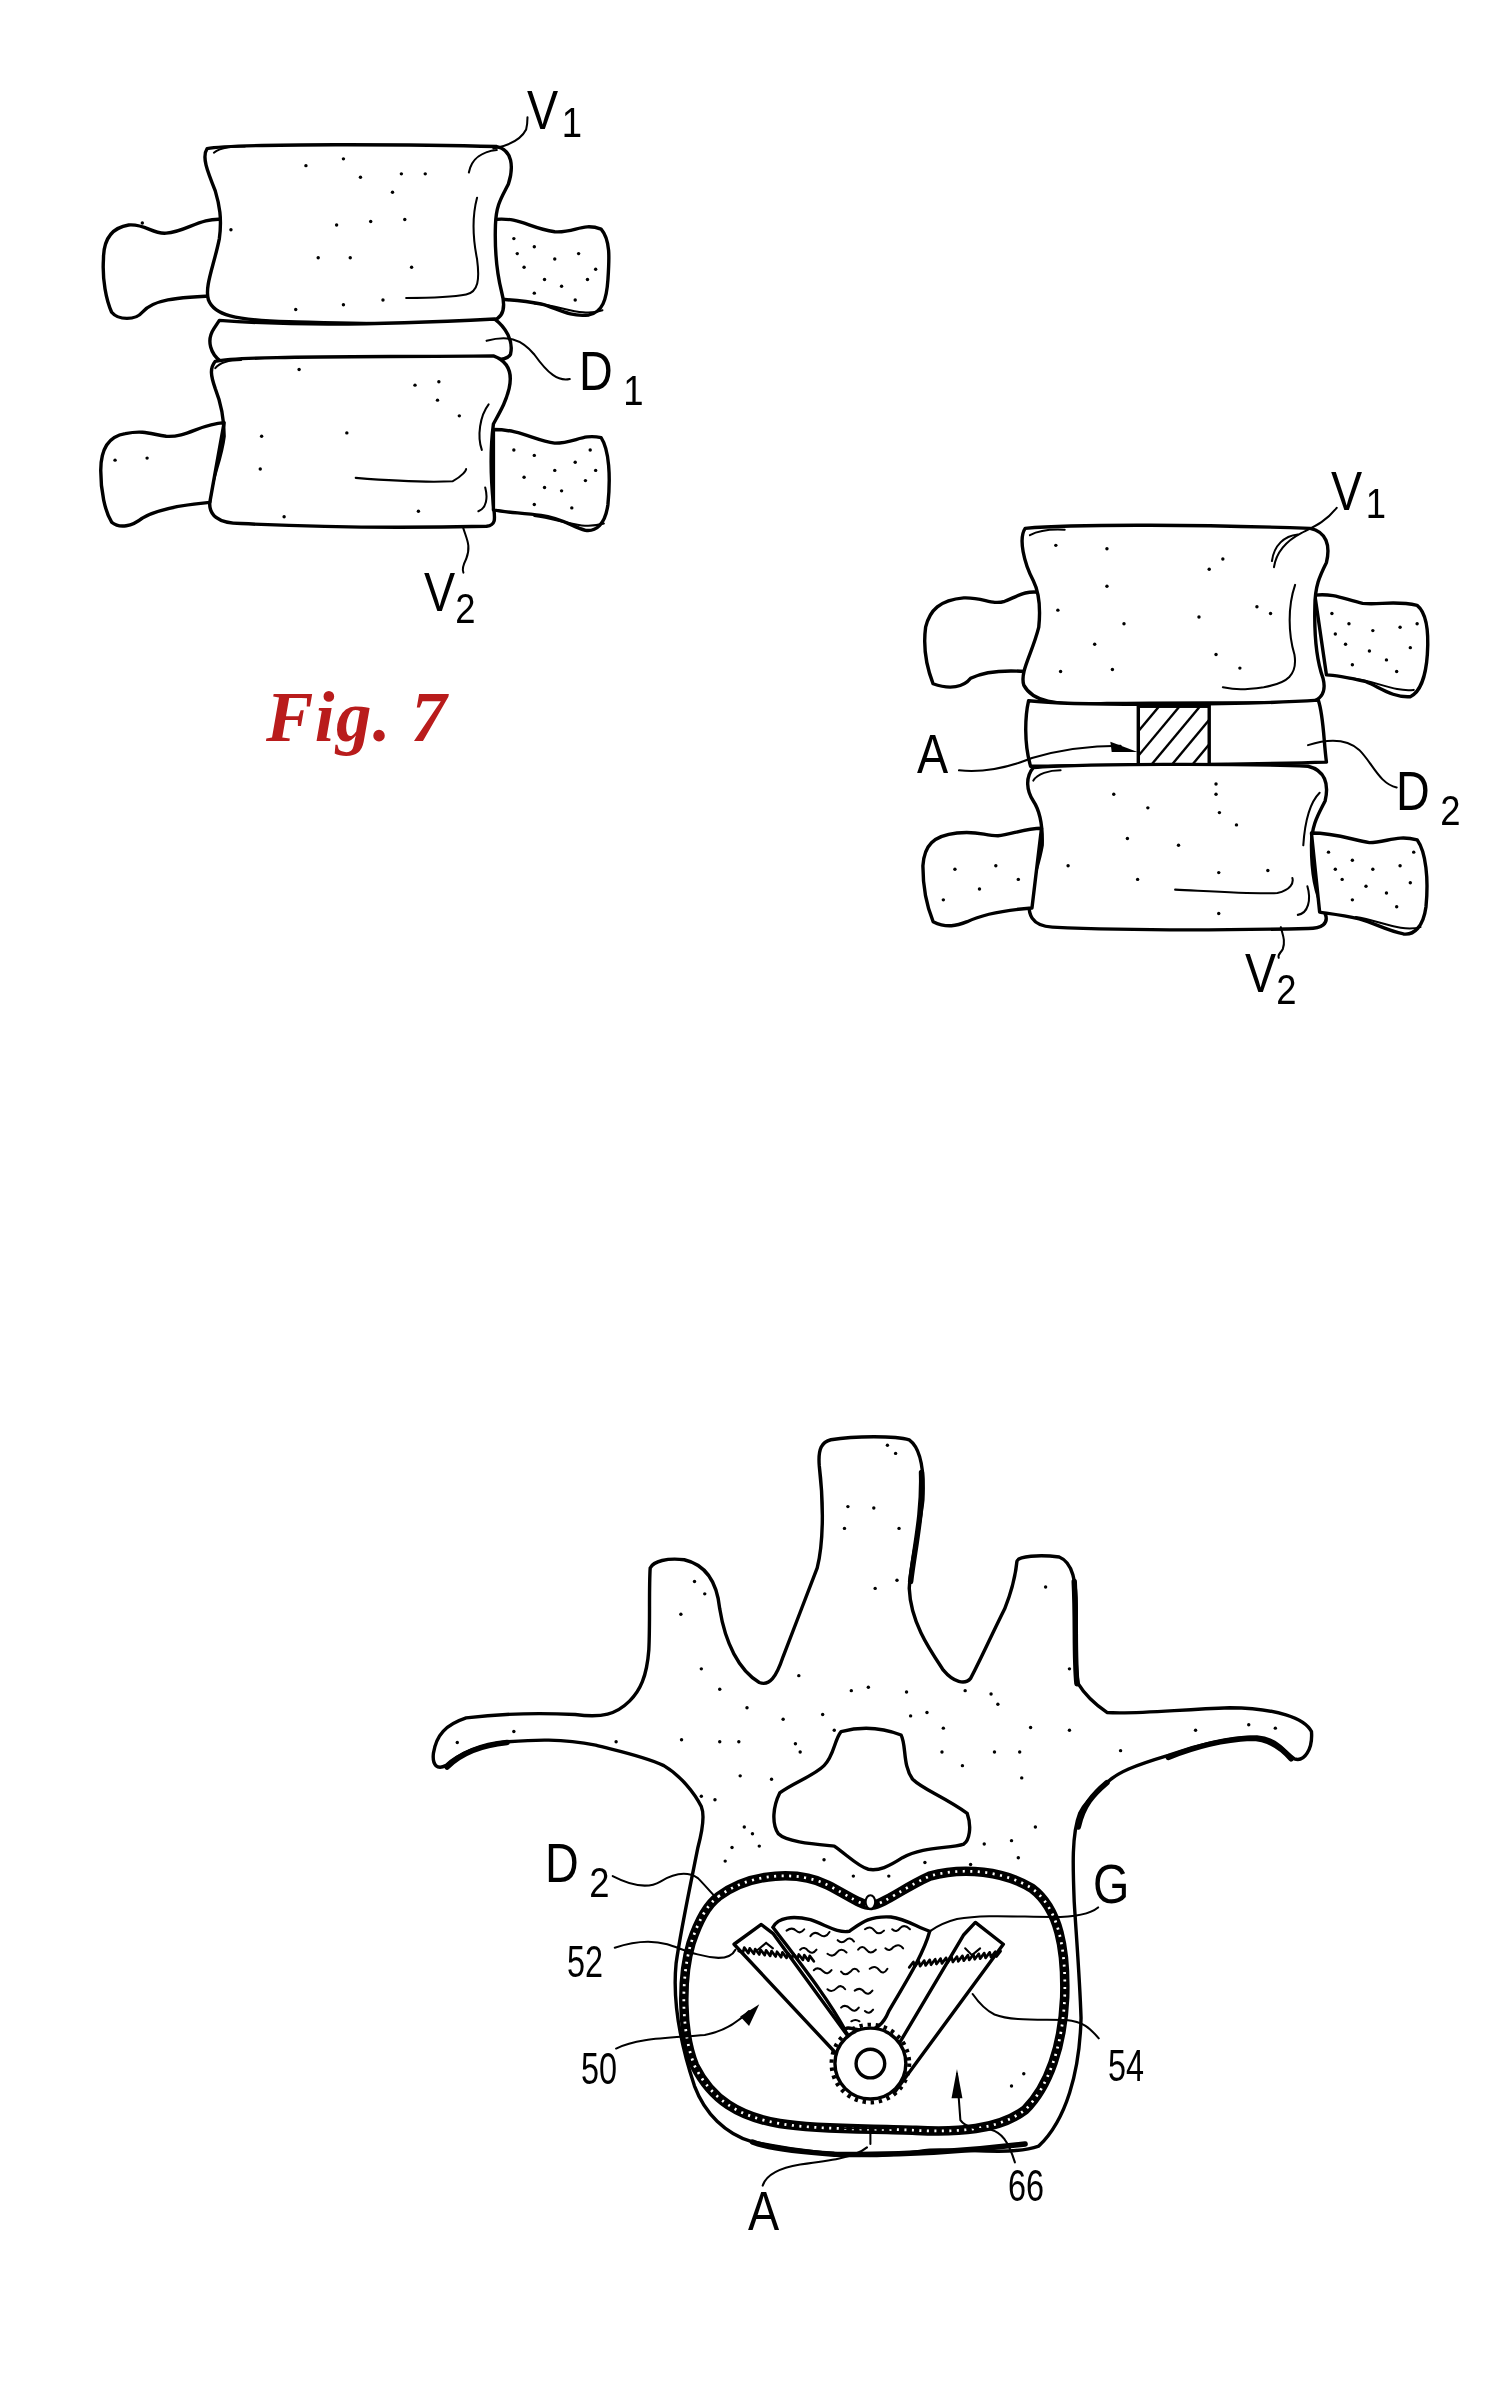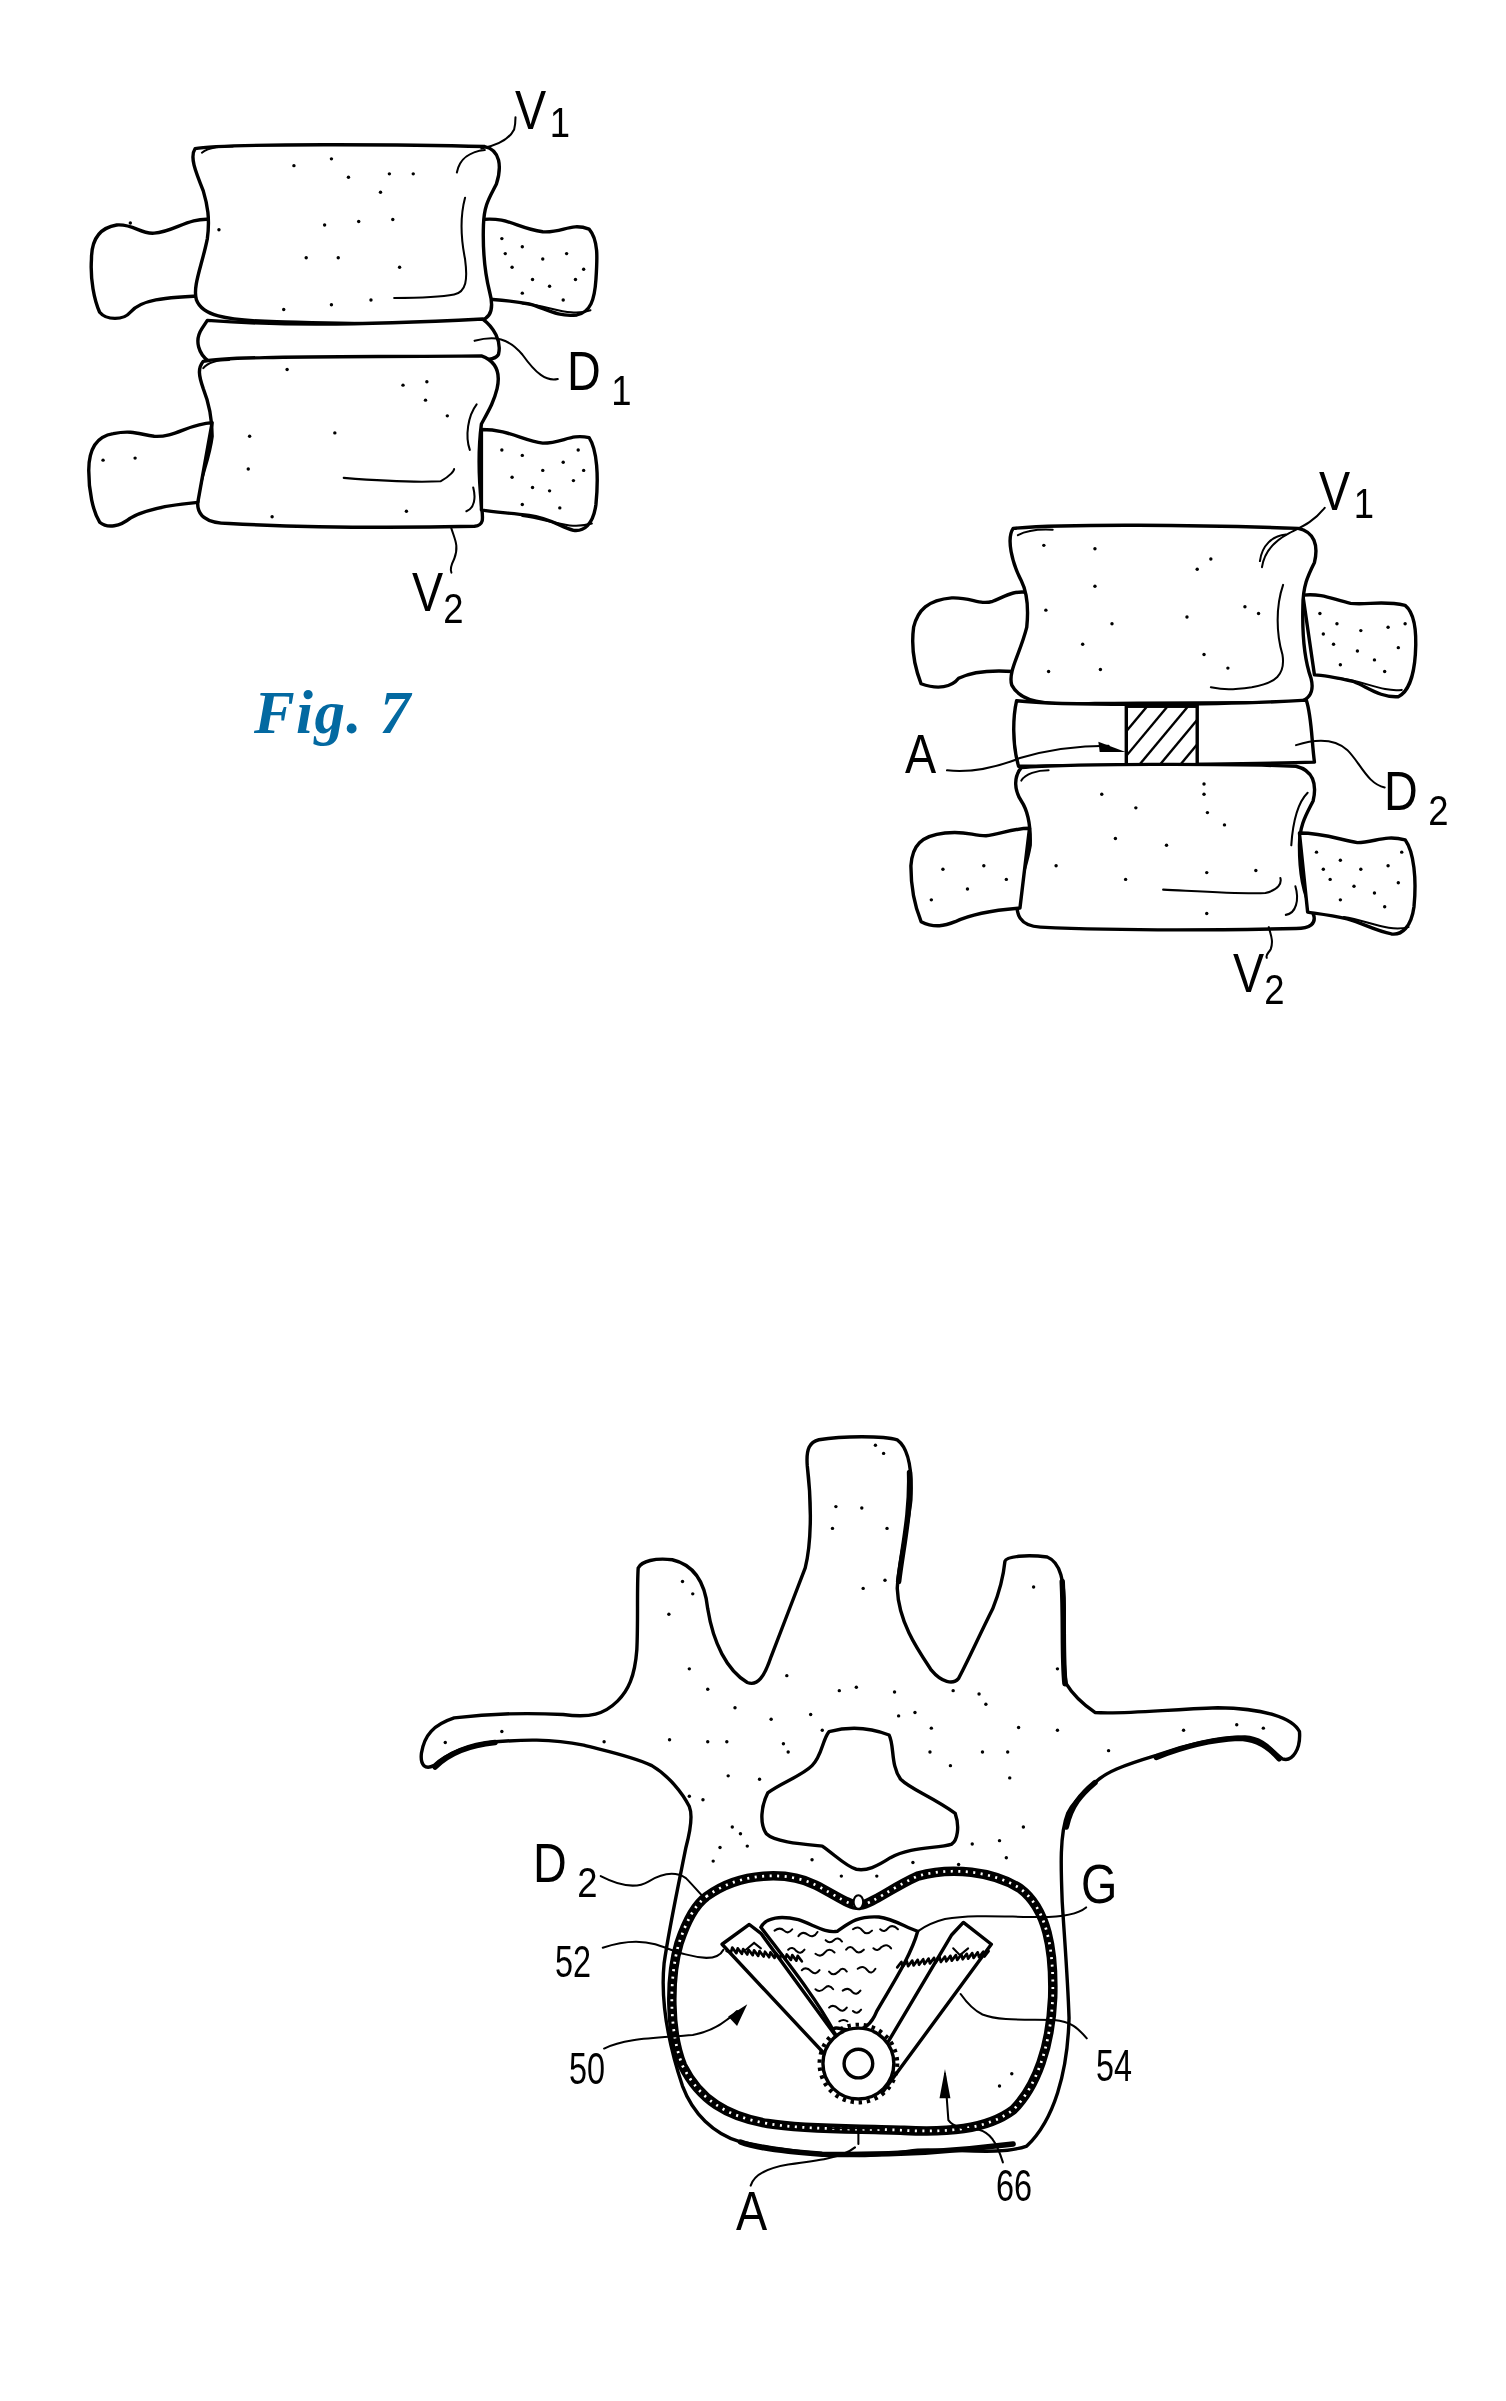--- a/index.html
+++ b/index.html
@@ -1,28 +1,28 @@
 <!DOCTYPE html>
 <html style="font-size:11px"><head>
 <meta charset="utf-8">
 <style>
   html, body { margin: 0; padding: 0; background: #ffffff; }
   body { width: 1507px; height: 2401px; position: relative; overflow: hidden; font-family: "Liberation Sans", sans-serif; }
-  #sheet { position: absolute; left: 4px; top: 0; width: 1451px; height: 2401px; }
+  #sheet { position: absolute; left: 16px; top: 0; width: 1451px; height: 2401px; }
   svg { position: absolute; left: 0; top: 0; }
   .ol { fill: #ffffff; stroke: #000; stroke-width: 5; stroke-linejoin: round; stroke-linecap: round; }
   .ln { fill: none; stroke: #000; stroke-width: 4; stroke-linecap: round; stroke-linejoin: round; }
   .thin { fill: none; stroke: #000; stroke-width: 3; stroke-linecap: round; }
   .thick { fill: none; stroke: #000; stroke-width: 8; stroke-linecap: round; }
   .dot { fill: #000; }
   .ref { position: absolute; font-family: "Liberation Sans Narrow", "Liberation Sans", sans-serif; color: #000; line-height: 1; white-space: nowrap; }
   .ref .sub { font-size: 0.78em; margin-left: 4.1px; position: relative; }
   .lbl-letter { font-size: 55px; transform: scaleX(0.85); transform-origin: left top; font-weight: 400; }
   .lbl-num { font-size: 45px; transform: scaleX(0.72); transform-origin: left top; }
-  .fig-title { position: absolute; font-family: "Liberation Serif", "DejaVu Serif", serif; font-weight: bold; font-style: italic; font-size: 61px; line-height: 1; color: #0369a1; white-space: nowrap; letter-spacing: 1.4px; }
+  .fig-title { position: absolute; font-family: "Liberation Serif", "DejaVu Serif", serif; font-weight: bold; font-style: italic; font-size: 71px; line-height: 1; color: #b91c1c; white-space: nowrap; letter-spacing: 1.4px; }
 </style>
 </head>
 <body>
 
 <div id="sheet">
 
 <svg width="1507" height="2401" viewBox="0 0 2210 3522" xmlns="http://www.w3.org/2000/svg">
 
   <g>
 

